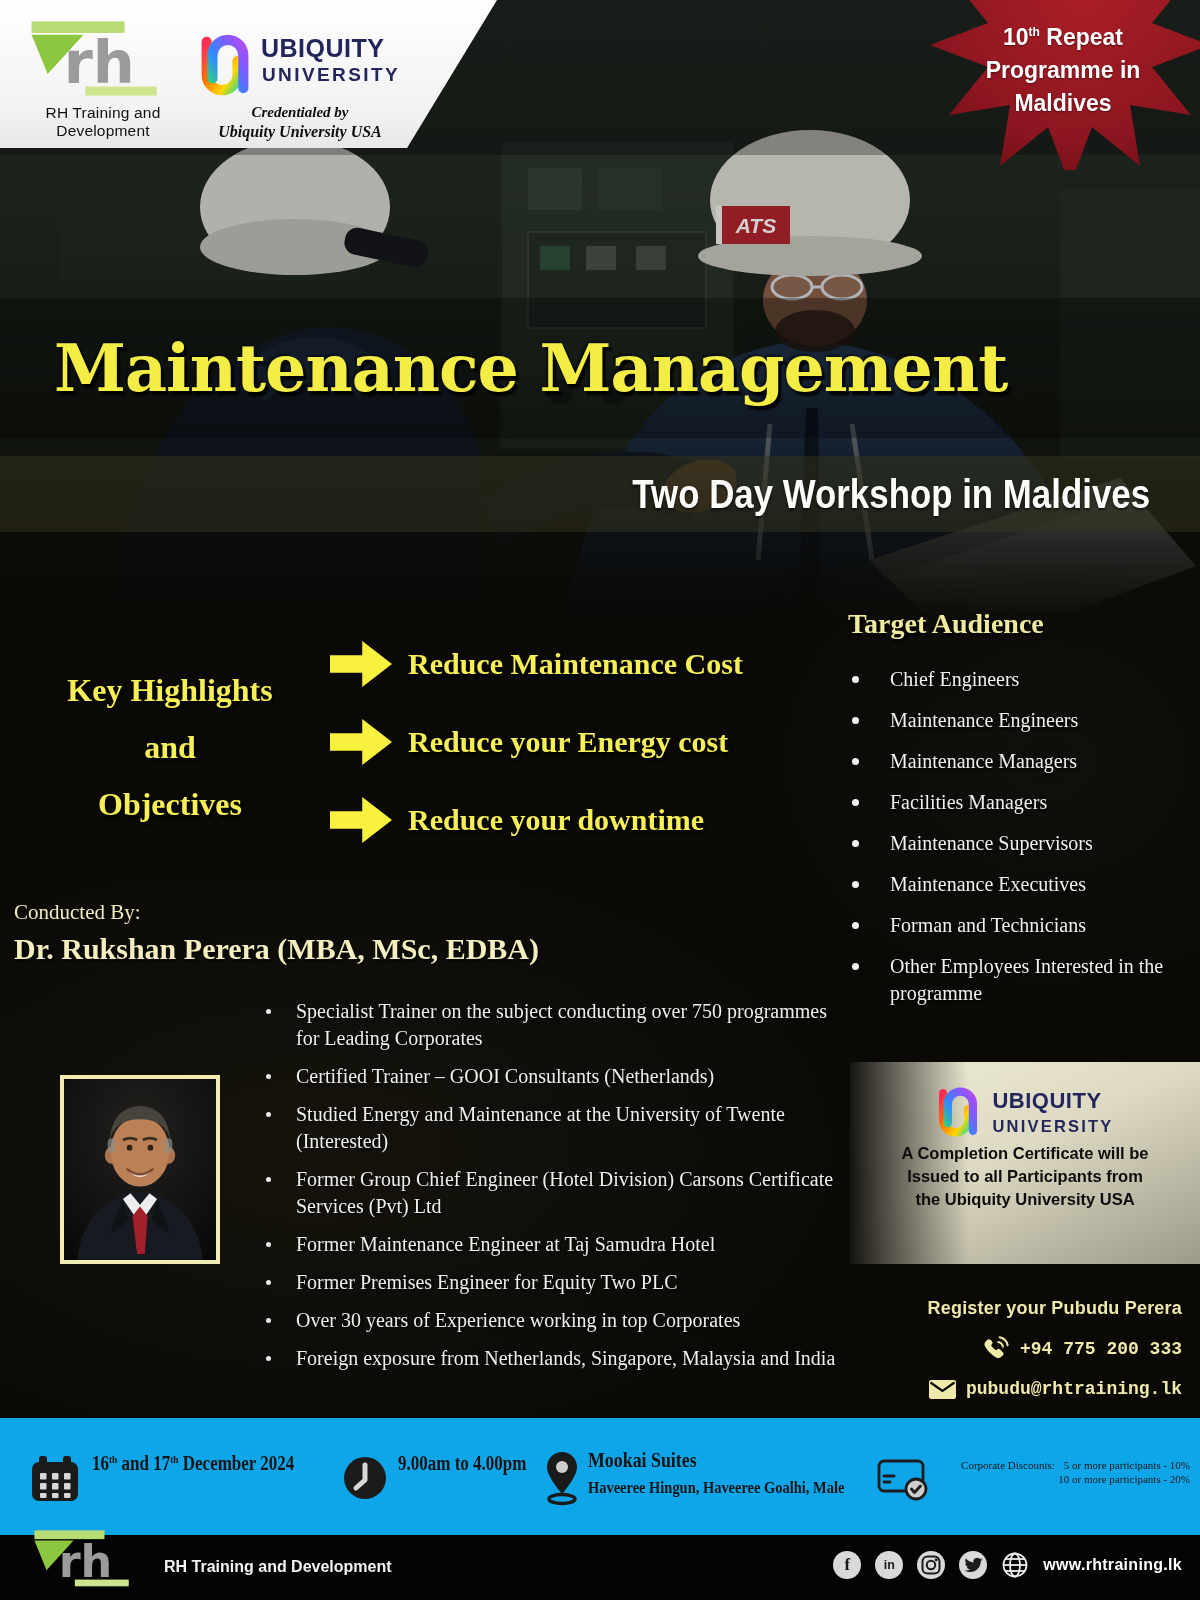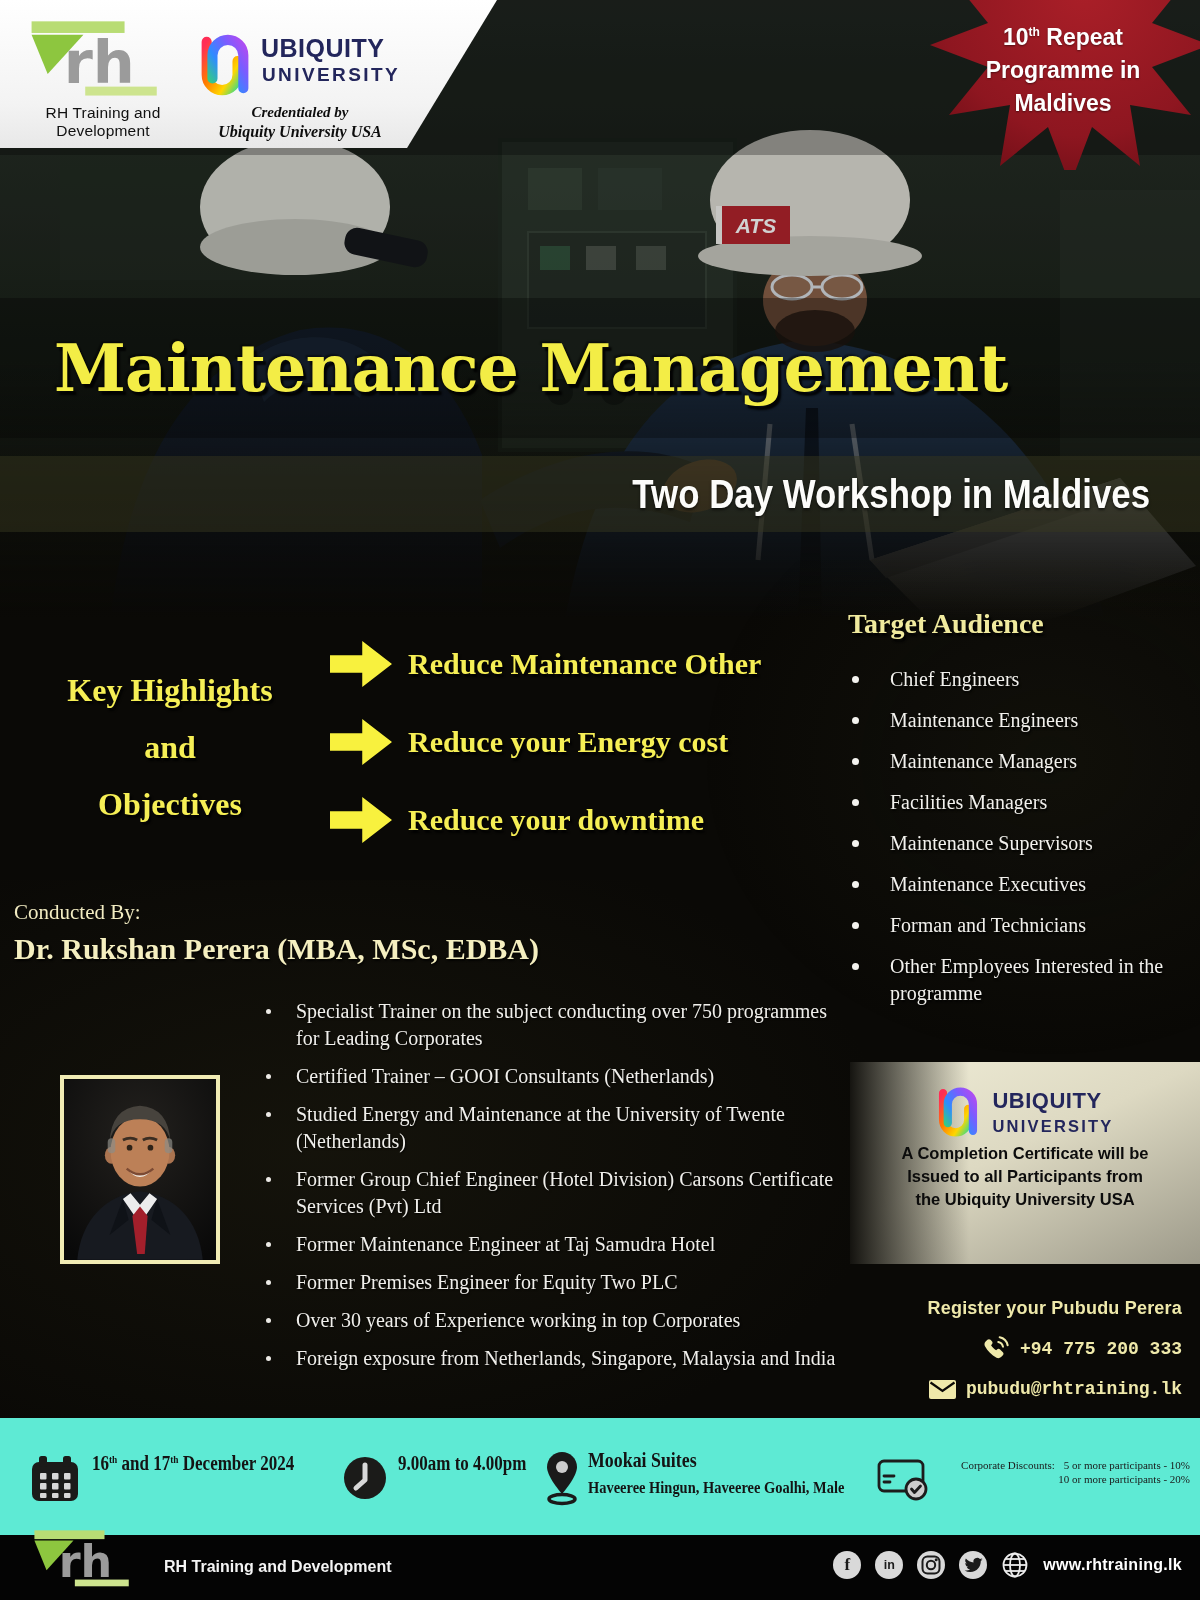--- a/index.html
+++ b/index.html
@@ -105,21 +105,21 @@
     line-height:23px;color:#0c0c0c;}
 
   
   .register{position:absolute;right:18px;top:1298px;width:420px;text-align:right;color:#efe9aa;}
   .reg-heading{font-size:18px;font-weight:bold;letter-spacing:.2px;}
   .reg-row{display:flex;justify-content:flex-end;align-items:center;gap:10px;margin-top:15px;font-family:Liberation Mono, monospace;}
   .reg-row .reg-text{font-size:18px;font-weight:bold;}
   .reg-row svg{flex:none;}
 
   
-  .event-bar{position:absolute;left:0;top:1418px;width:1200px;height:117px;background:#5eead4;}
+  .event-bar{position:absolute;left:0;top:1418px;width:1200px;height:117px;background:#0ea5e9;}
   .eb-icon{position:absolute;}
   .eb-text{font-family:"Liberation Serif",serif;font-weight:bold;color:#141414;white-space:nowrap;}
   .condensed{display:inline-block;transform:scaleX(.85);transform-origin:left center;}
   .eb-date{position:absolute;left:92px;top:34px;font-size:20px;}
   .eb-date .sup{font-size:11px;vertical-align:7px;}
   .eb-time{position:absolute;left:398px;top:34px;font-size:20px;}
   .eb-venue-name{position:absolute;left:588px;top:30px;font-size:21px;}
   .eb-venue-addr{position:absolute;left:588px;top:60px;font-size:17px;}
   .eb-discounts{position:absolute;right:10px;top:40px;text-align:right;
     font-family:"Liberation Serif",serif;font-size:11px;line-height:14px;color:#1a1a1a;white-space:nowrap;}
@@ -274,21 +274,21 @@
     <span>Two Day Workshop in Maldives</span>
   </div>
 
   <div class="hl-heading">
     <div>Key Highlights</div>
     <div>and</div>
     <div>Objectives</div>
   </div>
   <div class="h-row r1">
     <div class="arrow"></div>
-    <span class="h-label">Reduce Maintenance Other</span>
+    <span class="h-label">Reduce Maintenance Cost</span>
   </div>
   <div class="h-row r2">
     <div class="arrow"></div>
     <span class="h-label">Reduce your Energy cost</span>
   </div>
   <div class="h-row r3">
     <div class="arrow"></div>
     <span class="h-label">Reduce your downtime</span>
   </div>
 
@@ -336,21 +336,21 @@
       <circle cx="69" cy="72" r="3" fill="#2e2218"></circle>
       <circle cx="91" cy="72" r="3" fill="#2e2218"></circle>
       <path d="M66,94 Q80,104 94,94 Q80,112 66,94 Z" fill="#f2ece4"></path>
       <path d="M66,94 Q80,106 94,94" stroke="#7c4a33" stroke-width="2.5" fill="none"></path>
     </svg>
   </div>
 
   <ul class="trainer-bullets">
       <li>Specialist Trainer on the subject conducting over 750 programmes for Leading Corporates</li>
       <li>Certified Trainer – GOOI Consultants (Netherlands)</li>
-      <li>Studied Energy and Maintenance at the University of Twente (Netherlands)</li>
+      <li>Studied Energy and Maintenance at the University of Twente (Interested)</li>
       <li>Former Group Chief Engineer (Hotel Division) Carsons  Certificate Services (Pvt) Ltd</li>
       <li>Former Maintenance Engineer at Taj Samudra Hotel</li>
       <li>Former Premises Engineer for Equity Two PLC</li>
       <li>Over 30 years of Experience working in top Corporates</li>
       <li>Foreign exposure from Netherlands, Singapore, Malaysia and India</li>
     </ul>
 
   <aside class="cert">
     <div class="cert-logo-row">
       <svg viewBox="0 0 56 76">

